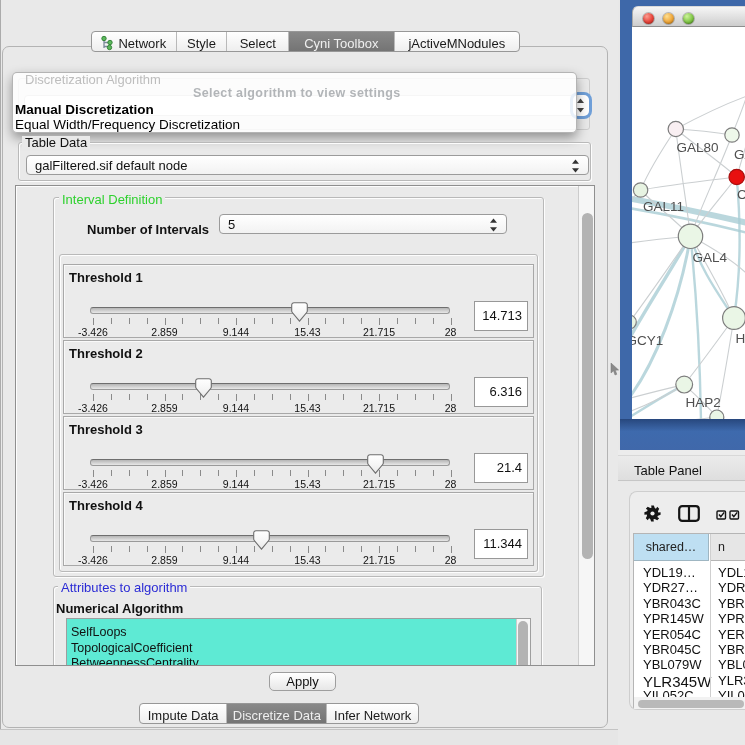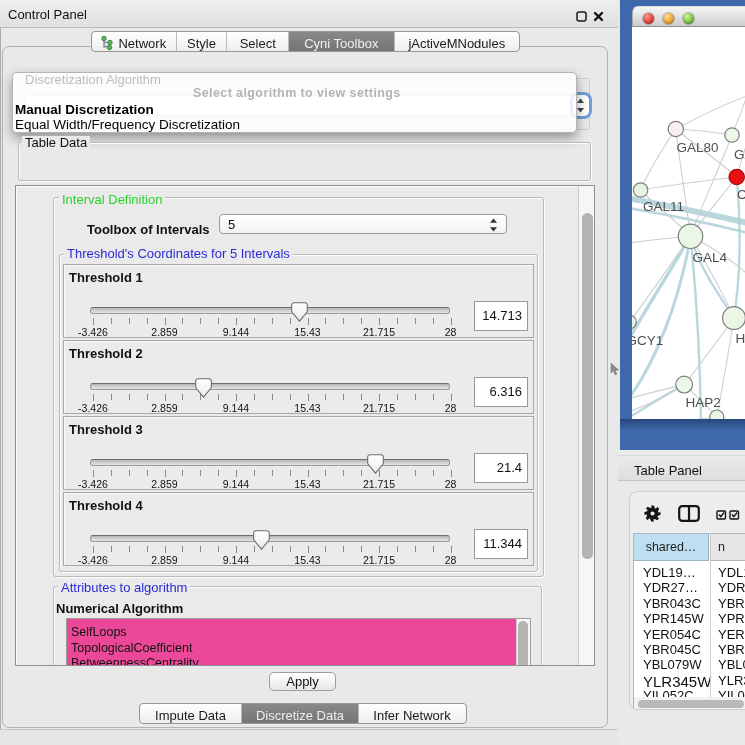--- a/index.html
+++ b/index.html
@@ -32,29 +32,20 @@
 .sbtrack{background:#f6f6f6;border-left:1px solid #cccccc;}
 .sbthumb{position:absolute;background:#b3b3b3;border-radius:6px;}
 
 .listitem{font-size:12.5px;color:#111;white-space:nowrap;}
 </style></head>
 <body>
 <div id="root">
 
 <div class="abs" id="cpwin">
       <div class="abs" style="left:0;top:0;width:1px;height:729px;background:#ababab;"></div>
-  <div class="abs" id="cptitle">
-        <span class="t">Control Panel</span>
-    <svg class="abs" style="left:576px;top:11px" width="11" height="11" viewBox="0 0 11 11">
-          <rect x="1" y="1" width="9" height="9" rx="2" fill="none" stroke="#1a1a1a" stroke-width="1.5"></rect>
-        </svg>
-    <svg class="abs" style="left:593px;top:11px" width="11" height="11" viewBox="0 0 11 11">
-          <path d="M2,2 L9,9 M9,2 L2,9" stroke="#111" stroke-width="2.4" stroke-linecap="round"></path>
-        </svg>
-  </div>
   <div class="abs" id="panelA"></div>
 
   <div class="abs tabstrip" style="left:91px;top:31px;width:429px;">
     <div class="seg" style="width:85px;">
       <svg width="13" height="16" viewBox="0 0 13 16" style="margin-right:4px;">
             <path d="M3,4 L3,13 M3,7.5 L8,7.5 M3,11.5 L7.5,11.5" stroke="#7a8a99" stroke-width="1.3" fill="none"></path>
             <circle cx="3" cy="3.5" r="2.2" fill="#5cb85c" stroke="#2e7d32" stroke-width="0.9"></circle>
             <circle cx="9" cy="7.5" r="2.2" fill="#5cb85c" stroke="#2e7d32" stroke-width="0.9"></circle>
             <circle cx="8.5" cy="12.5" r="2.2" fill="#5cb85c" stroke="#2e7d32" stroke-width="0.9"></circle>
           </svg>
@@ -75,34 +66,40 @@
       </svg>
 
   <div class="abs" style="left:12px;top:72px;width:565px;height:61px;background:rgba(255,255,255,0.84);border:1px solid rgba(120,120,120,0.55);border-radius:5px;box-shadow:0 5px 12px rgba(0,0,0,0.38);"></div>
   <div class="abs" style="left:25px;top:72px;font-size:13px;color:#bdbdbd;">Discretization Algorithm</div>
   <div class="abs" style="left:193px;top:86px;font-size:12.5px;color:#b2b5b8;font-weight:bold;letter-spacing:0.4px;">Select algorithm to view settings</div>
   <div class="abs" style="left:15px;top:102px;font-size:13.5px;font-weight:bold;color:#000;">Manual Discretization</div>
   <div class="abs" style="left:15px;top:117px;font-size:13.5px;color:#000000;">Equal Width/Frequency Discretization</div>
 
   <div class="abs grp" style="left:18px;top:142px;width:573px;height:39px;"></div>
   <div class="abs grplab" style="left:22px;top:136px;color:#111;background:#e9e9e9;">Table Data</div>
+  <div class="abs combo" style="left:26px;top:155px;width:563px;height:20px;">
+        <span class="ct">galFiltered.sif default node</span>
+    <svg class="abs" style="right:8px;top:3px;" width="9" height="14" viewBox="0 0 9 14">
+          <path d="M4.5,0.5 L8,4.8 L1,4.8 Z" fill="#333"></path>
+          <path d="M4.5,13.5 L8,9.2 L1,9.2 Z" fill="#333"></path>
+        </svg>
+  </div>
 
   <div class="abs" style="left:15px;top:185px;width:580px;height:481px;border:1px solid #8f8f8f;background:#eaeaea;box-shadow:inset 1px 1px 0 #fdfdfd;overflow:hidden;">
     <div class="abs grp" style="left:37px;top:11px;width:491px;height:380px;"></div>
     <div class="abs grplab" style="left:43px;top:7px;color:#2ed12e;background:#eaeaea;">Interval Definition</div>
-    <div class="abs" style="left:71px;top:36px;font-size:13px;font-weight:bold;color:#111;">Toolbox of Intervals</div>
+    <div class="abs" style="left:71px;top:36px;font-size:13px;font-weight:bold;color:#111;">Number of Intervals</div>
     <div class="abs combo" style="left:203px;top:28px;width:288px;height:20px;">
           <span class="ct">5</span>
       <svg class="abs" style="right:8px;top:3px;" width="9" height="14" viewBox="0 0 9 14">
             <path d="M4.5,0.5 L8,4.8 L1,4.8 Z" fill="#333"></path>
             <path d="M4.5,13.5 L8,9.2 L1,9.2 Z" fill="#333"></path>
           </svg>
     </div>
     <div class="abs grp" style="left:43px;top:68px;width:479px;height:318px;"></div>
-    <div class="abs grplab" style="left:48px;top:61px;color:#2b2bd5;background:#eaeaea;">Threshold's Coordinates for 5 Intervals</div>
     <div class="abs tblock" style="left:47px;top:78px;">
       <div class="tt">Threshold 1</div>
       <div class="track" style="top:42px;"></div>
       <div class="tick" style="left:29.0px;top:52.5px;height:7px;"></div>
       <div class="tick" style="left:46.9px;top:52.5px;height:6px;"></div>
       <div class="tick" style="left:64.8px;top:52.5px;height:6px;"></div>
       <div class="tick" style="left:82.6px;top:52.5px;height:6px;"></div>
       <div class="tick" style="left:100.5px;top:52.5px;height:7px;"></div>
       <div class="tick" style="left:118.4px;top:52.5px;height:6px;"></div>
       <div class="tick" style="left:136.2px;top:52.5px;height:6px;"></div>
@@ -260,33 +257,33 @@
                 <stop offset="0.5" stop-color="#f6f6f6"></stop>
                 <stop offset="1" stop-color="#e9e9e9"></stop>
               </linearGradient>
             </defs>
           </svg>
       <div class="vbox" style="top:36px;">11.344</div>
     </div>
     <div class="abs grp" style="left:37px;top:400px;width:489px;height:120px;"></div>
     <div class="abs grplab" style="left:42px;top:395px;color:#2b2bd5;background:#eaeaea;">Attributes to algorithm</div>
     <div class="abs" style="left:40px;top:415px;font-size:13px;font-weight:bold;color:#111;">Numerical Algorithm</div>
-    <div class="abs" style="left:50px;top:432px;width:465px;height:60px;background:#ec4899;border:1px solid #9e9e9e;">
+    <div class="abs" style="left:50px;top:432px;width:465px;height:60px;background:#5eead4;border:1px solid #9e9e9e;">
       <div class="listitem" style="position:absolute;left:4px;top:6px;">SelfLoops</div>
       <div class="listitem" style="position:absolute;left:4px;top:22px;">TopologicalCoefficient</div>
       <div class="listitem" style="position:absolute;left:4px;top:37px;">BetweennessCentrality</div>
       <div class="abs sbtrack" style="right:0;top:0;width:14px;height:60px;"></div>
       <div class="sbthumb" style="right:2px;top:2px;width:10px;height:58px;"></div>
     </div>
     <div class="abs sbtrack" style="left:562px;top:0;width:17px;height:480px;"></div>
     <div class="sbthumb" style="left:565.5px;top:27px;width:11px;height:346px;"></div>
   </div>
 
   <div class="abs" style="left:269px;top:672px;width:67px;height:19px;background:linear-gradient(#ffffff,#e7e7e7);border:1px solid #9e9e9e;border-radius:5px;font-size:13px;color:#111;text-align:center;line-height:17px;">Apply</div>
-  <div class="abs tabstrip" style="left:139px;top:703px;width:328px;">
+  <div class="abs tabstrip" style="left:139px;top:703px;width:280px;">
     <div class="seg" style="width:102px;">Impute Data</div>
     <div class="seg sel" style="width:117px;">Discretize Data</div>
     <div class="seg" style="width:106px;">Infer Network</div>
   </div>
 </div>
 <div class="abs" style="left:0;top:729px;width:618px;height:16px;background:#e6e6e6;border-top:1px solid #c4c4c4;"></div>
 
 <svg class="abs" style="left:610px;top:363px;" width="10" height="13" viewBox="0 0 10 13">
       <path d="M1,0 L1,10 L3.5,7.8 L5,12 L6.8,11.3 L5.3,7.2 L8.6,7 Z" fill="#8a8a8a" stroke="#777" stroke-width="0.5"></path>
     </svg>

